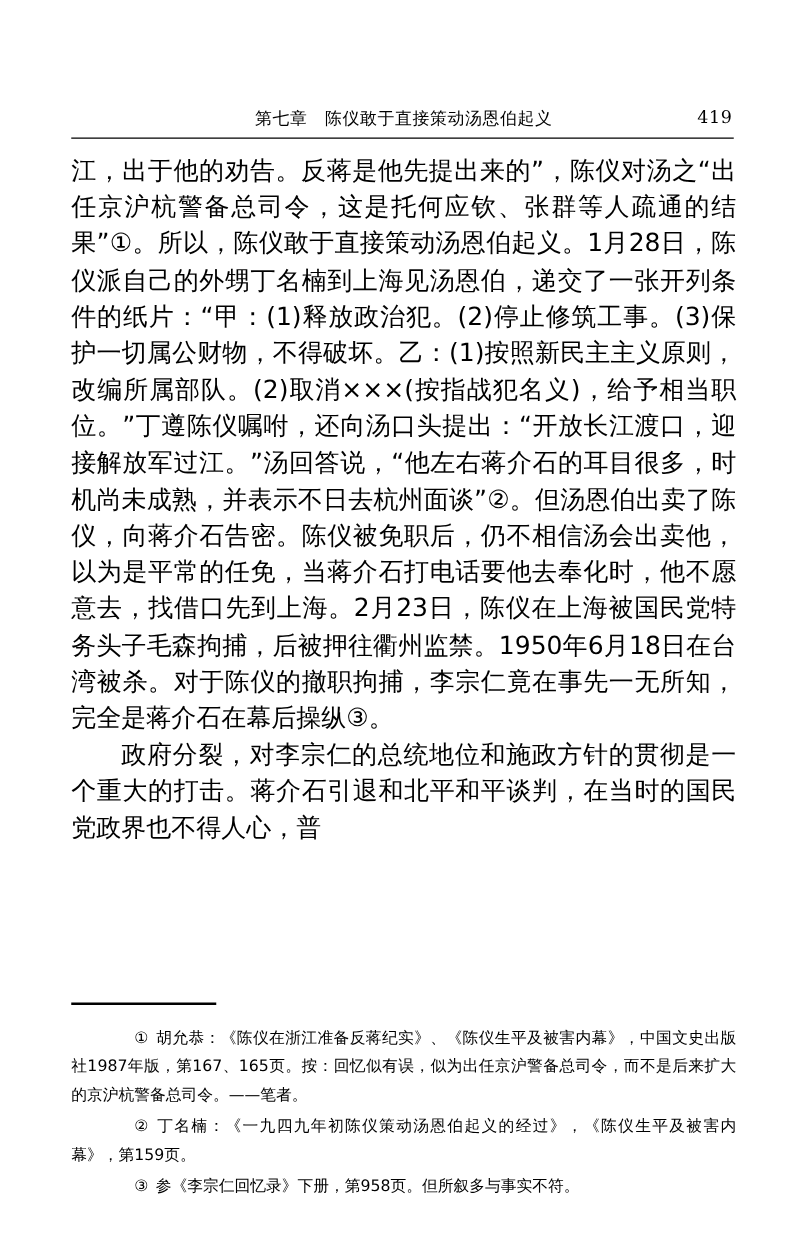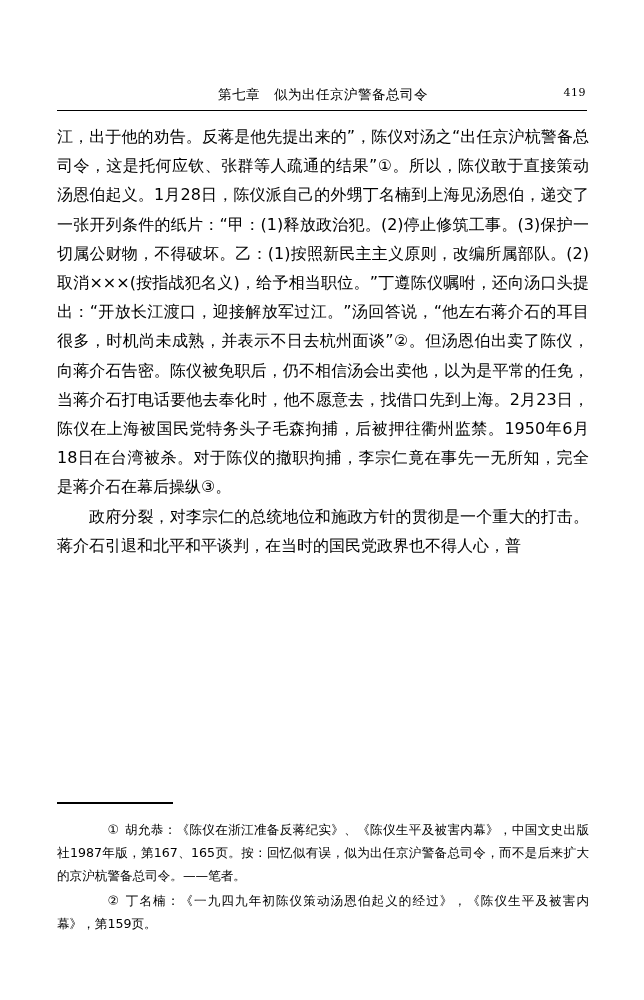--- a/index.html
+++ b/index.html
@@ -35,37 +35,37 @@
   .header-chapter {
     white-space: nowrap;
   }
   .header-gap {
     display: inline-block;
     width: 14px;
   }
   .header-pageno {
     position: absolute;
     right: 0;
-    font-size: 11px;
+    font-size: 14px;
     font-family: "DejaVu Serif", "Liberation Serif", serif;
   }
   .rule {
     position: absolute;
     top: 110px;
     left: 57px;
     width: 530px;
     height: 1px;
     background: #000000;
   }
   .body-text {
     position: absolute;
     top: 122px;
     left: 57px;
     width: 532px;
-    font-size: 16px;
+    font-size: 20px;
     line-height: 29.2px;
     text-align: justify;
     text-justify: inter-character;
   }
   .body-text p {
     margin: 0;
   }
   .indent {
     text-indent: 2em;
   }
@@ -97,31 +97,32 @@
   }
 </style>
 </head>
 <body>
 
 <div class="page">
 
   <div class="header">
     <span class="header-chapter">第七章</span>
     <span class="header-gap"></span>
-    <span class="header-chapter">似为出任京沪警备总司令</span>
+    <span class="header-chapter">陈仪敢于直接策动汤恩伯起义</span>
     <span class="header-pageno">419</span>
   </div>
 
   <div class="rule"></div>
 
   <div class="body-text">
     <p>江，出于他的劝告。反蒋是他先提出来的”，陈仪对汤之“出任京沪杭警备总司令，这是托何应钦、张群等人疏通的结果”①。所以，陈仪敢于直接策动汤恩伯起义。1月28日，陈仪派自己的外甥丁名楠到上海见汤恩伯，递交了一张开列条件的纸片：“甲：(1)释放政治犯。(2)停止修筑工事。(3)保护一切属公财物，不得破坏。乙：(1)按照新民主主义原则，改编所属部队。(2)取消×××(按指战犯名义)，给予相当职位。”丁遵陈仪嘱咐，还向汤口头提出：“开放长江渡口，迎接解放军过江。”汤回答说，“他左右蒋介石的耳目很多，时机尚未成熟，并表示不日去杭州面谈”②。但汤恩伯出卖了陈仪，向蒋介石告密。陈仪被免职后，仍不相信汤会出卖他，以为是平常的任免，当蒋介石打电话要他去奉化时，他不愿意去，找借口先到上海。2月23日，陈仪在上海被国民党特务头子毛森拘捕，后被押往衢州监禁。1950年6月18日在台湾被杀。对于陈仪的撤职拘捕，李宗仁竟在事先一无所知，完全是蒋介石在幕后操纵③。</p>
     <p class="indent">政府分裂，对李宗仁的总统地位和施政方针的贯彻是一个重大的打击。蒋介石引退和北平和平谈判，在当时的国民党政界也不得人心，普</p>
   </div>
 
   <div class="foot-rule"></div>
 
   <div class="footnotes">
     <p><span class="fn-mark">①</span><span>胡允恭：《陈仪在浙江准备反蒋纪实》、《陈仪生平及被害内幕》，中国文史出版社1987年版，第167、165页。按：回忆似有误，似为出任京沪警备总司令，而不是后来扩大的京沪杭警备总司令。——笔者。</span></p>
     <p><span class="fn-mark">②</span><span>丁名楠：《一九四九年初陈仪策动汤恩伯起义的经过》，《陈仪生平及被害内幕》，第159页。</span></p>
+    <p><span class="fn-mark">③</span><span>参《李宗仁回忆录》下册，第958页。但所叙多与事实不符。</span></p>
   </div>
 
 </div>
 
 </body></html>

